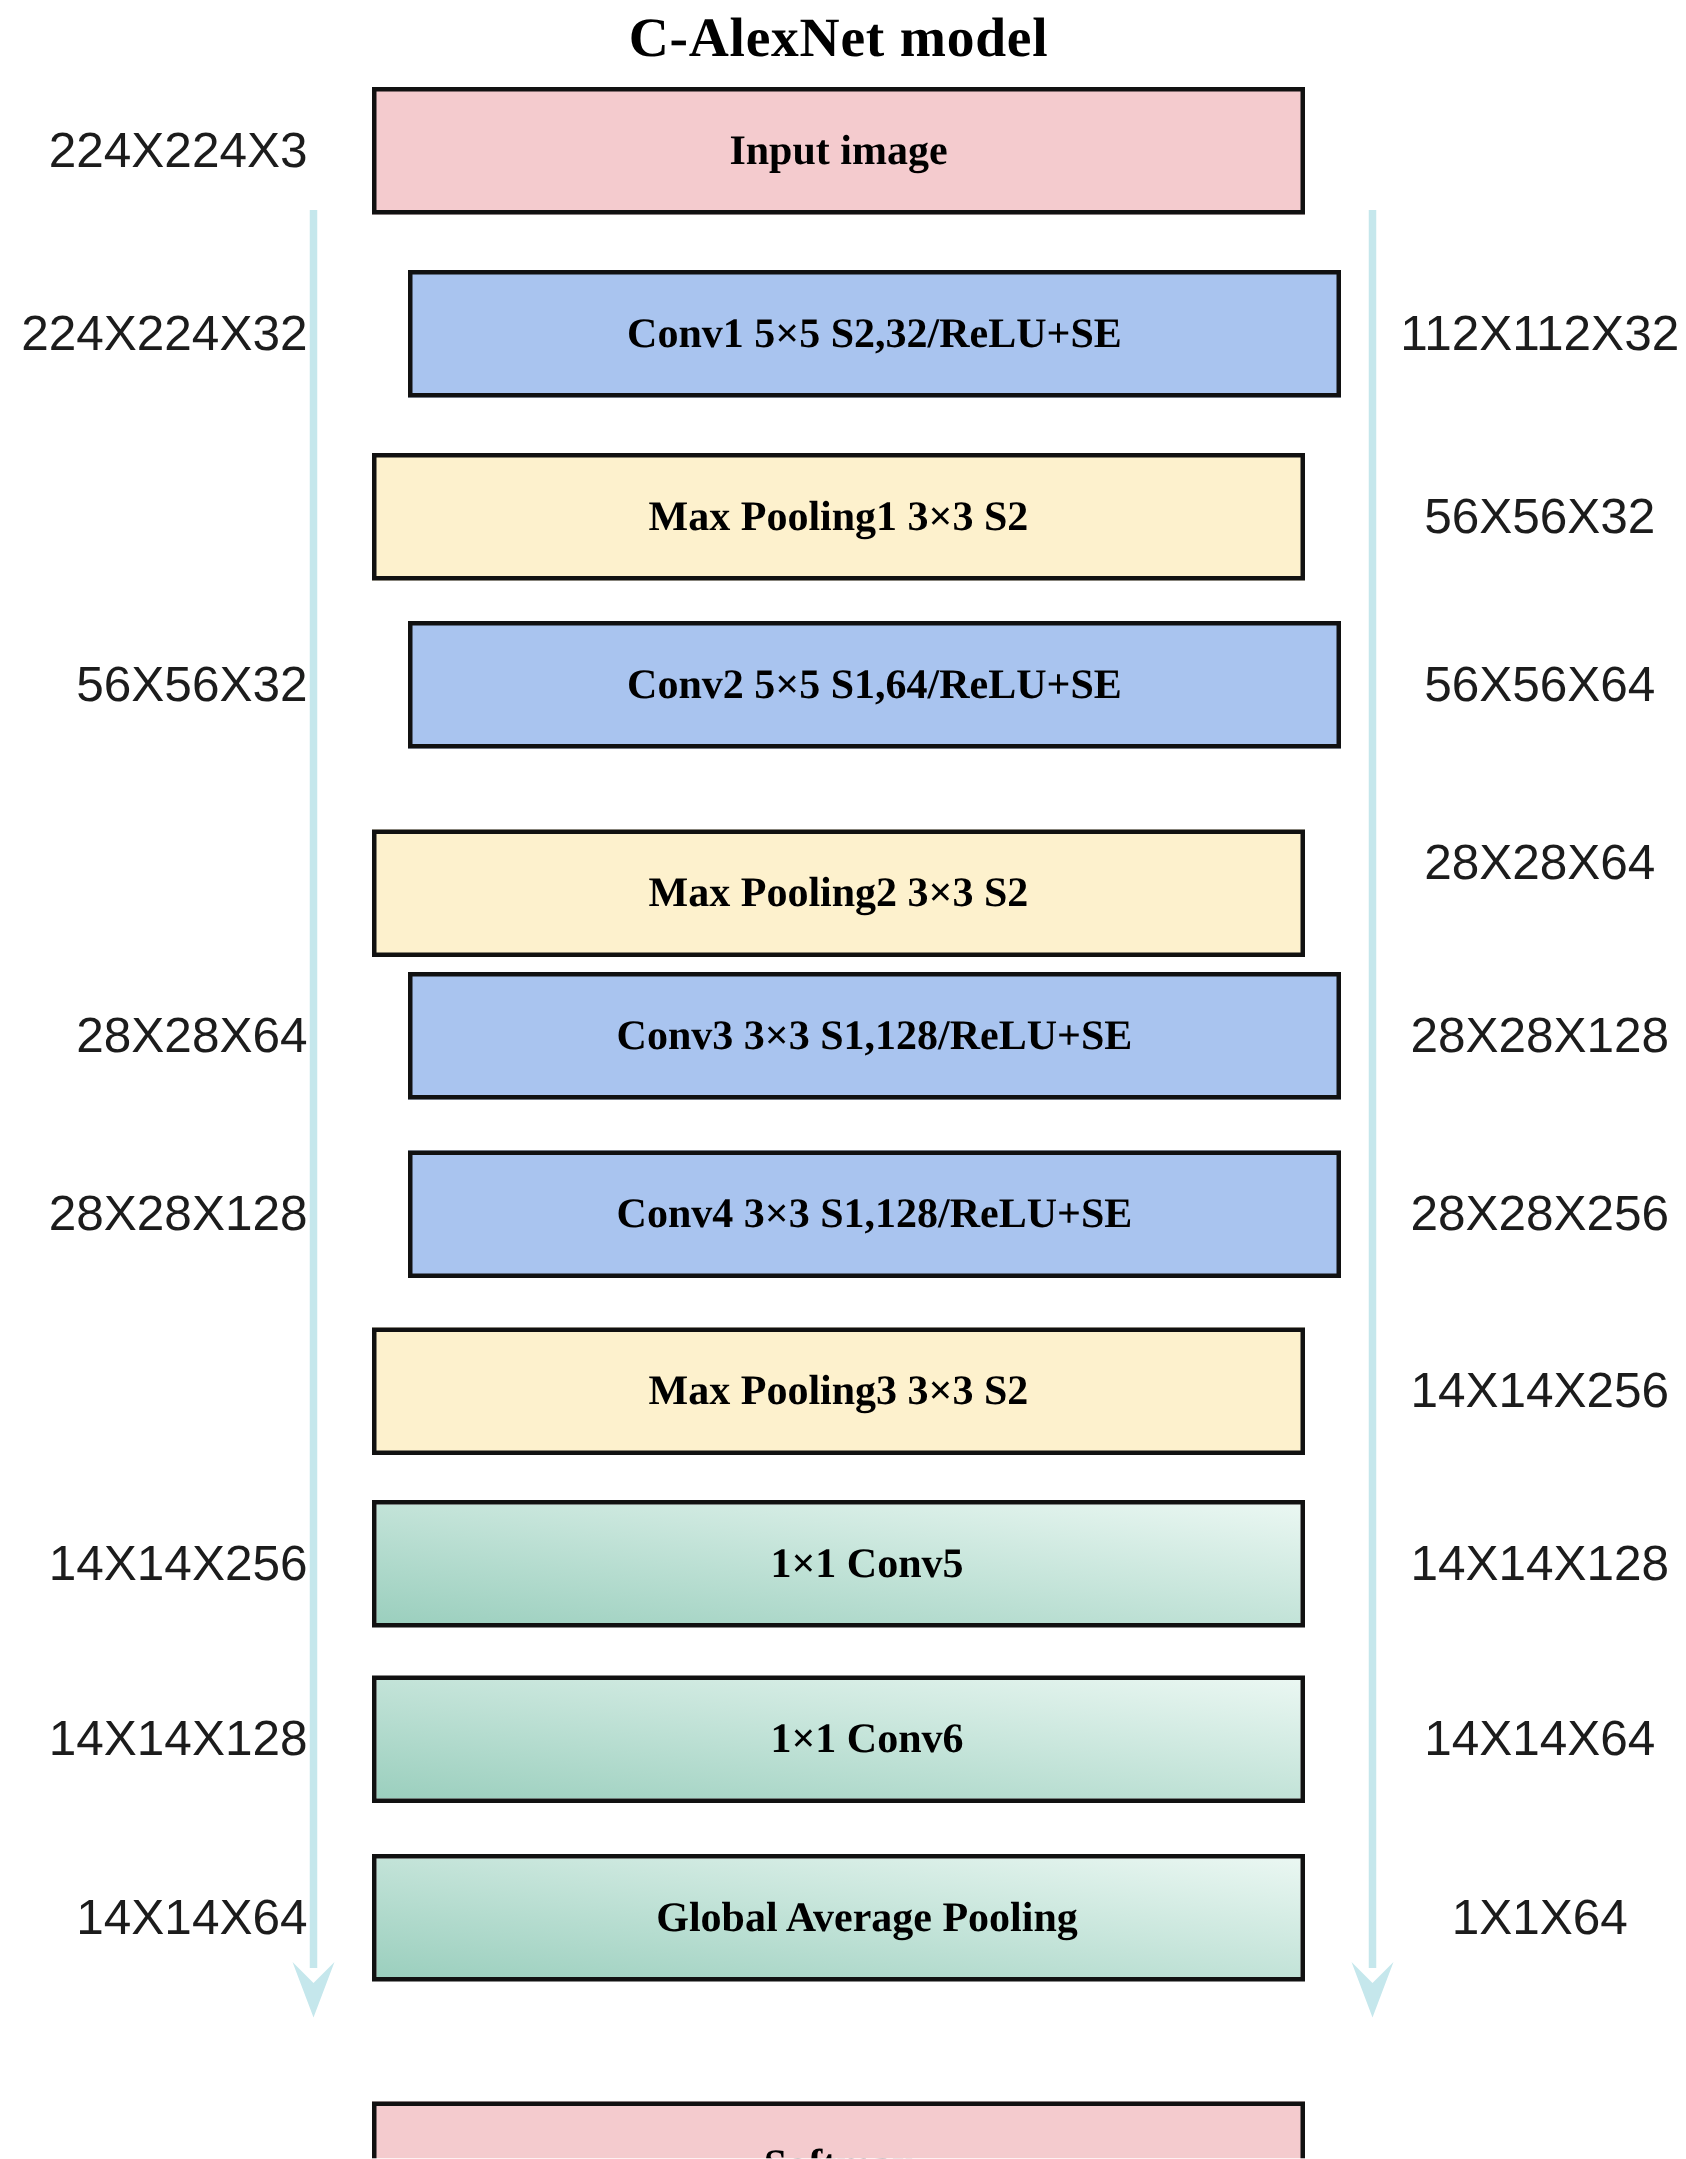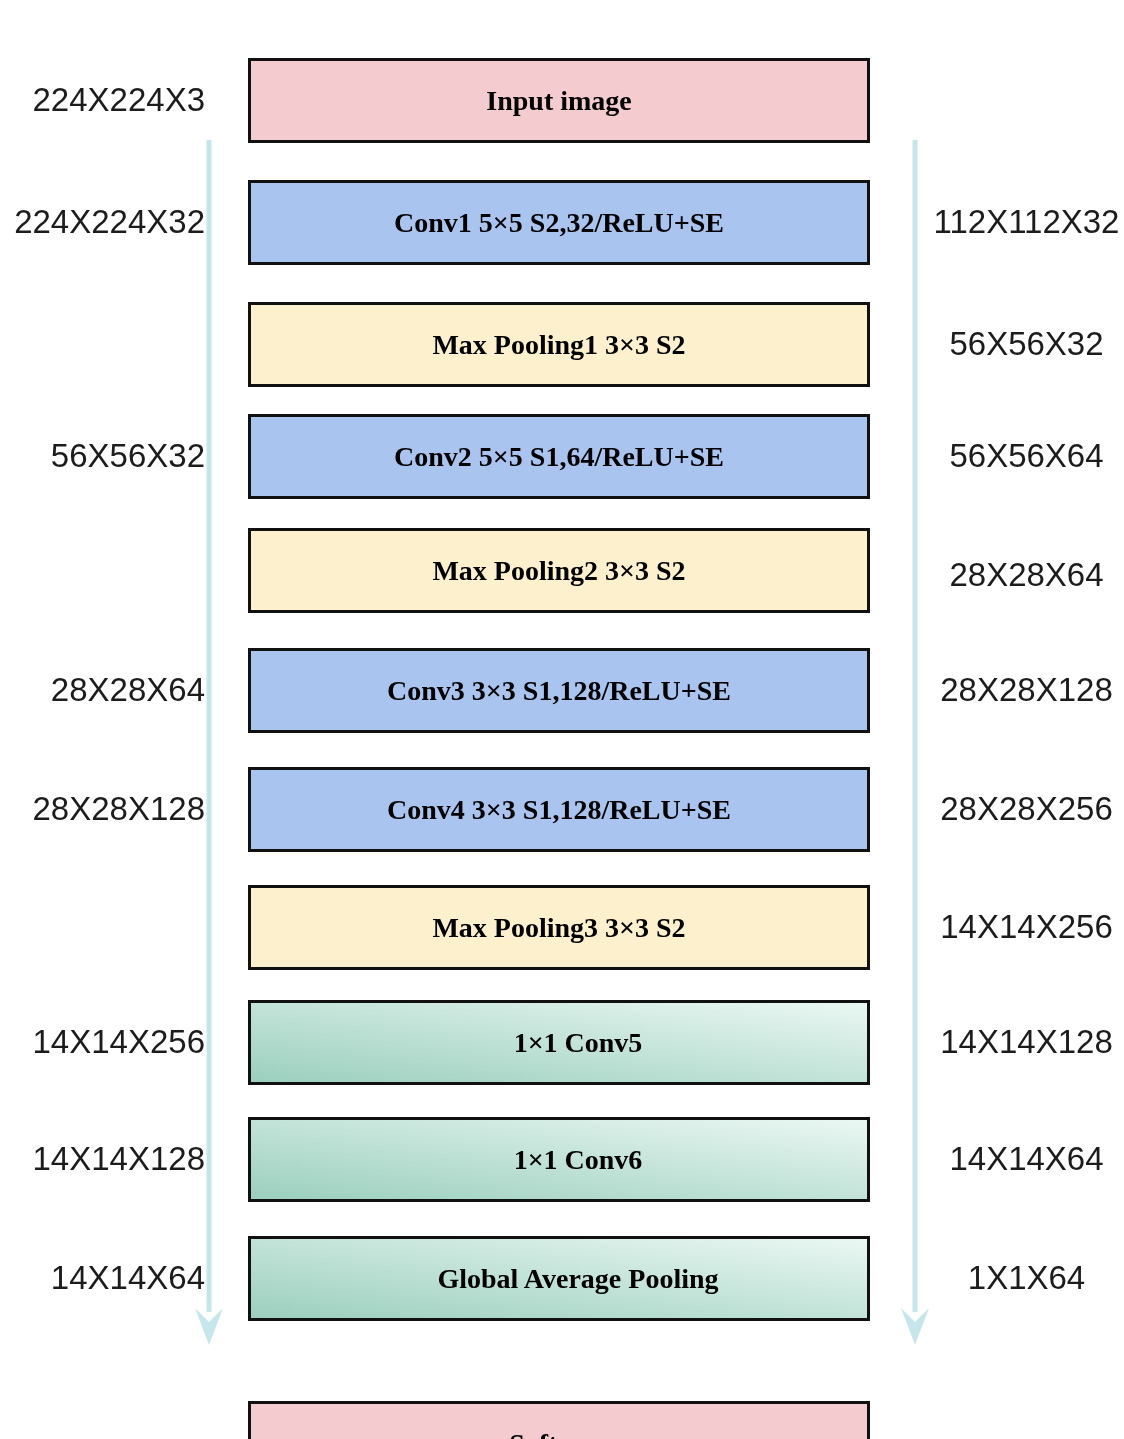--- a/index.html
+++ b/index.html
@@ -33,21 +33,21 @@
     display: flex;
     align-items: center;
     justify-content: center;
     font-family: "Liberation Serif", serif;
     font-weight: bold;
     font-size: 28px;
     color: #000000;
     white-space: nowrap;
   }
   .layer-box.input,   .layer-box.softmax { background: var(--pink, #f4cbce); }
-  .layer-box.conv                        { background: var(--blue, #a9c4ef); }
+  .layer-box.conv                        { background: var(--blue, #a9c4ef); margin-left: 24px; }
   .layer-box.pool                        { background: var(--cream, #fdf1cd); }
   .layer-box.conv1x1, .layer-box.gap {
     background: linear-gradient(to top right,
                 var(--green-dark, #9bcfbe) 0%,
                 var(--green-light, #eaf7f2) 100%);
     padding-left: 38px;
   }
   .dim-label {
     position: absolute;
     font-family: "Liberation Sans", sans-serif;
@@ -58,20 +58,21 @@
   }
   .dim-label.left  { left: 0;     width: 205px; text-align: right; }
   .dim-label.right { left: 927px; width: 199px; text-align: center; }
   .flow-arrow { position: absolute; top: 140px; width: 32px; height: 1215px; }
 </style>
 </head>
 <body>
 
 <div id="canvas">
 
+  <div class="title">C-AlexNet model</div>
 
   <svg class="flow-arrow" style="left:193px" viewBox="0 0 32 1215">
     <line x1="16" y1="0" x2="16" y2="1172" stroke="var(--arrow,#c5e7ec)" stroke-width="5"></line>
     <path d="M2,1168 L16,1205 L30,1168 L16,1182 Z" fill="var(--arrow,#c5e7ec)"></path>
   </svg>
 
   <svg class="flow-arrow" style="left:899px" viewBox="0 0 32 1215">
     <line x1="16" y1="0" x2="16" y2="1172" stroke="var(--arrow,#c5e7ec)" stroke-width="5"></line>
     <path d="M2,1168 L16,1205 L30,1168 L16,1182 Z" fill="var(--arrow,#c5e7ec)"></path>
   </svg>
@@ -88,21 +89,21 @@
       <div class="dim-label right" style="top: 222px;">112X112X32</div>
       <div class="layer-box pool" style="top: 302px;">
         <span>Max Pooling1 3×3 S2</span>
       </div>
       <div class="dim-label right" style="top: 344px;">56X56X32</div>
       <div class="layer-box conv" style="top: 414px;">
         <span>Conv2 5×5 S1,64/ReLU+SE</span>
       </div>
       <div class="dim-label left" style="top: 456px;">56X56X32</div>
       <div class="dim-label right" style="top: 456px;">56X56X64</div>
-      <div class="layer-box pool" style="top: 528px;">
+      <div class="layer-box pool" style="top: 553px;">
         <span>Max Pooling2 3×3 S2</span>
       </div>
       <div class="dim-label right" style="top: 575px;">28X28X64</div>
       <div class="layer-box conv" style="top: 648px;">
         <span>Conv3 3×3 S1,128/ReLU+SE</span>
       </div>
       <div class="dim-label left" style="top: 690px;">28X28X64</div>
       <div class="dim-label right" style="top: 690px;">28X28X128</div>
       <div class="layer-box conv" style="top: 767px;">
         <span>Conv4 3×3 S1,128/ReLU+SE</span>

